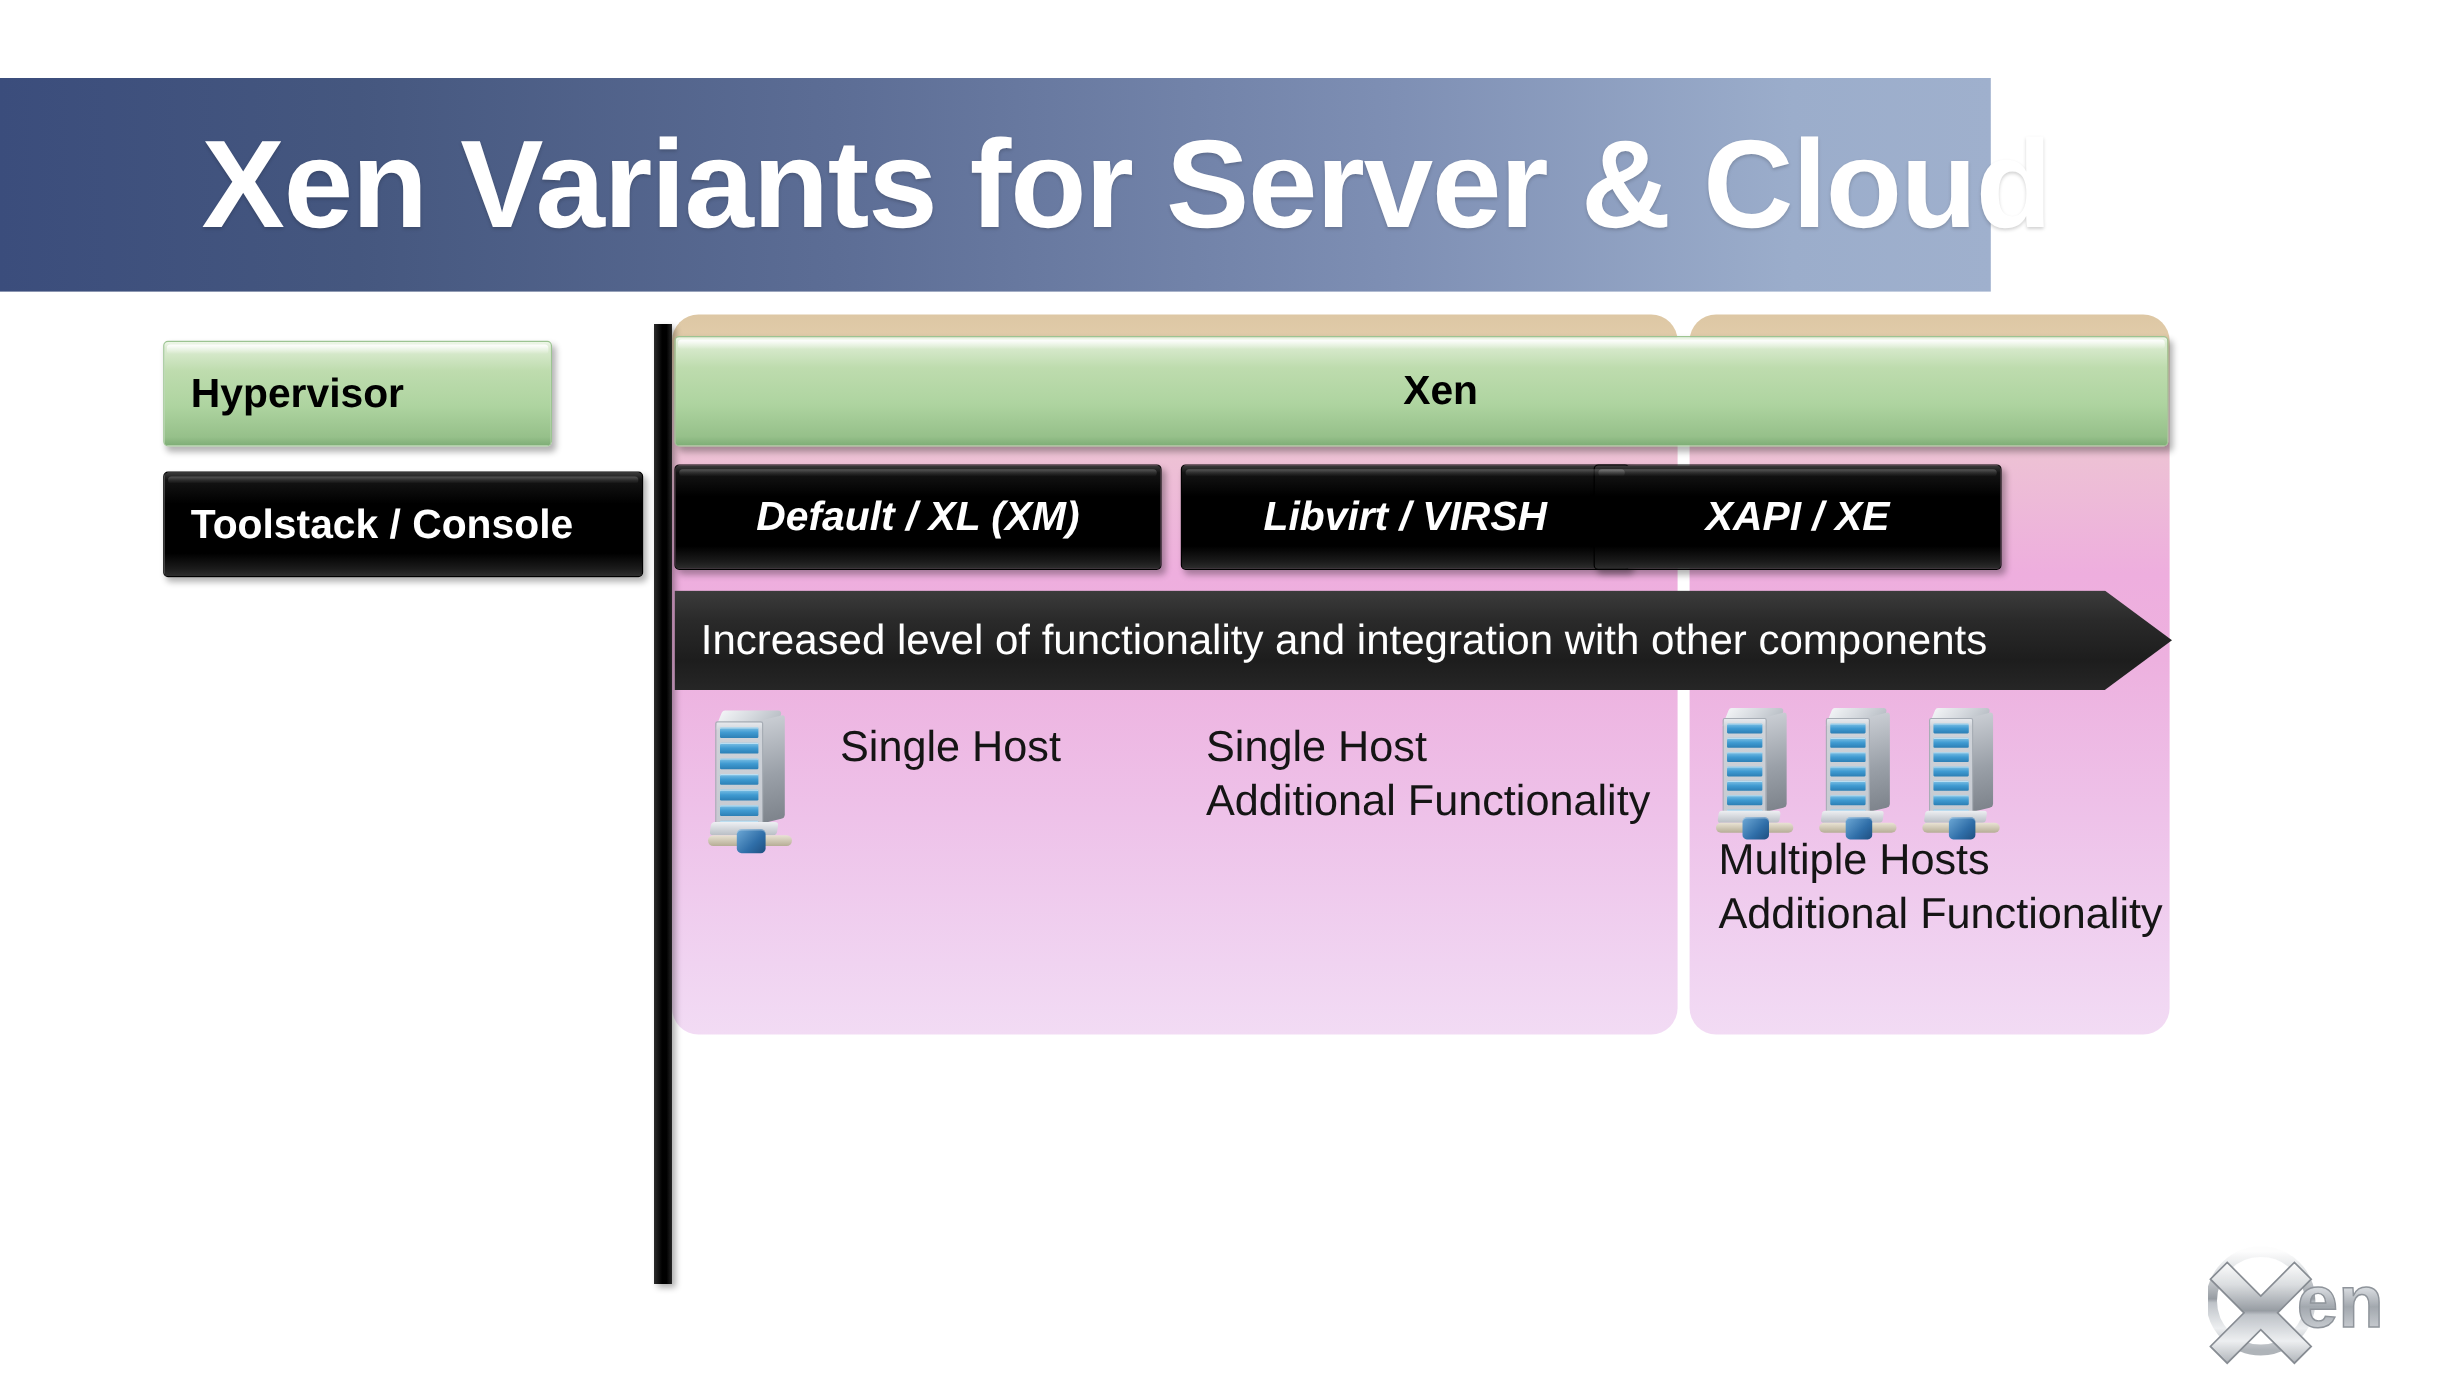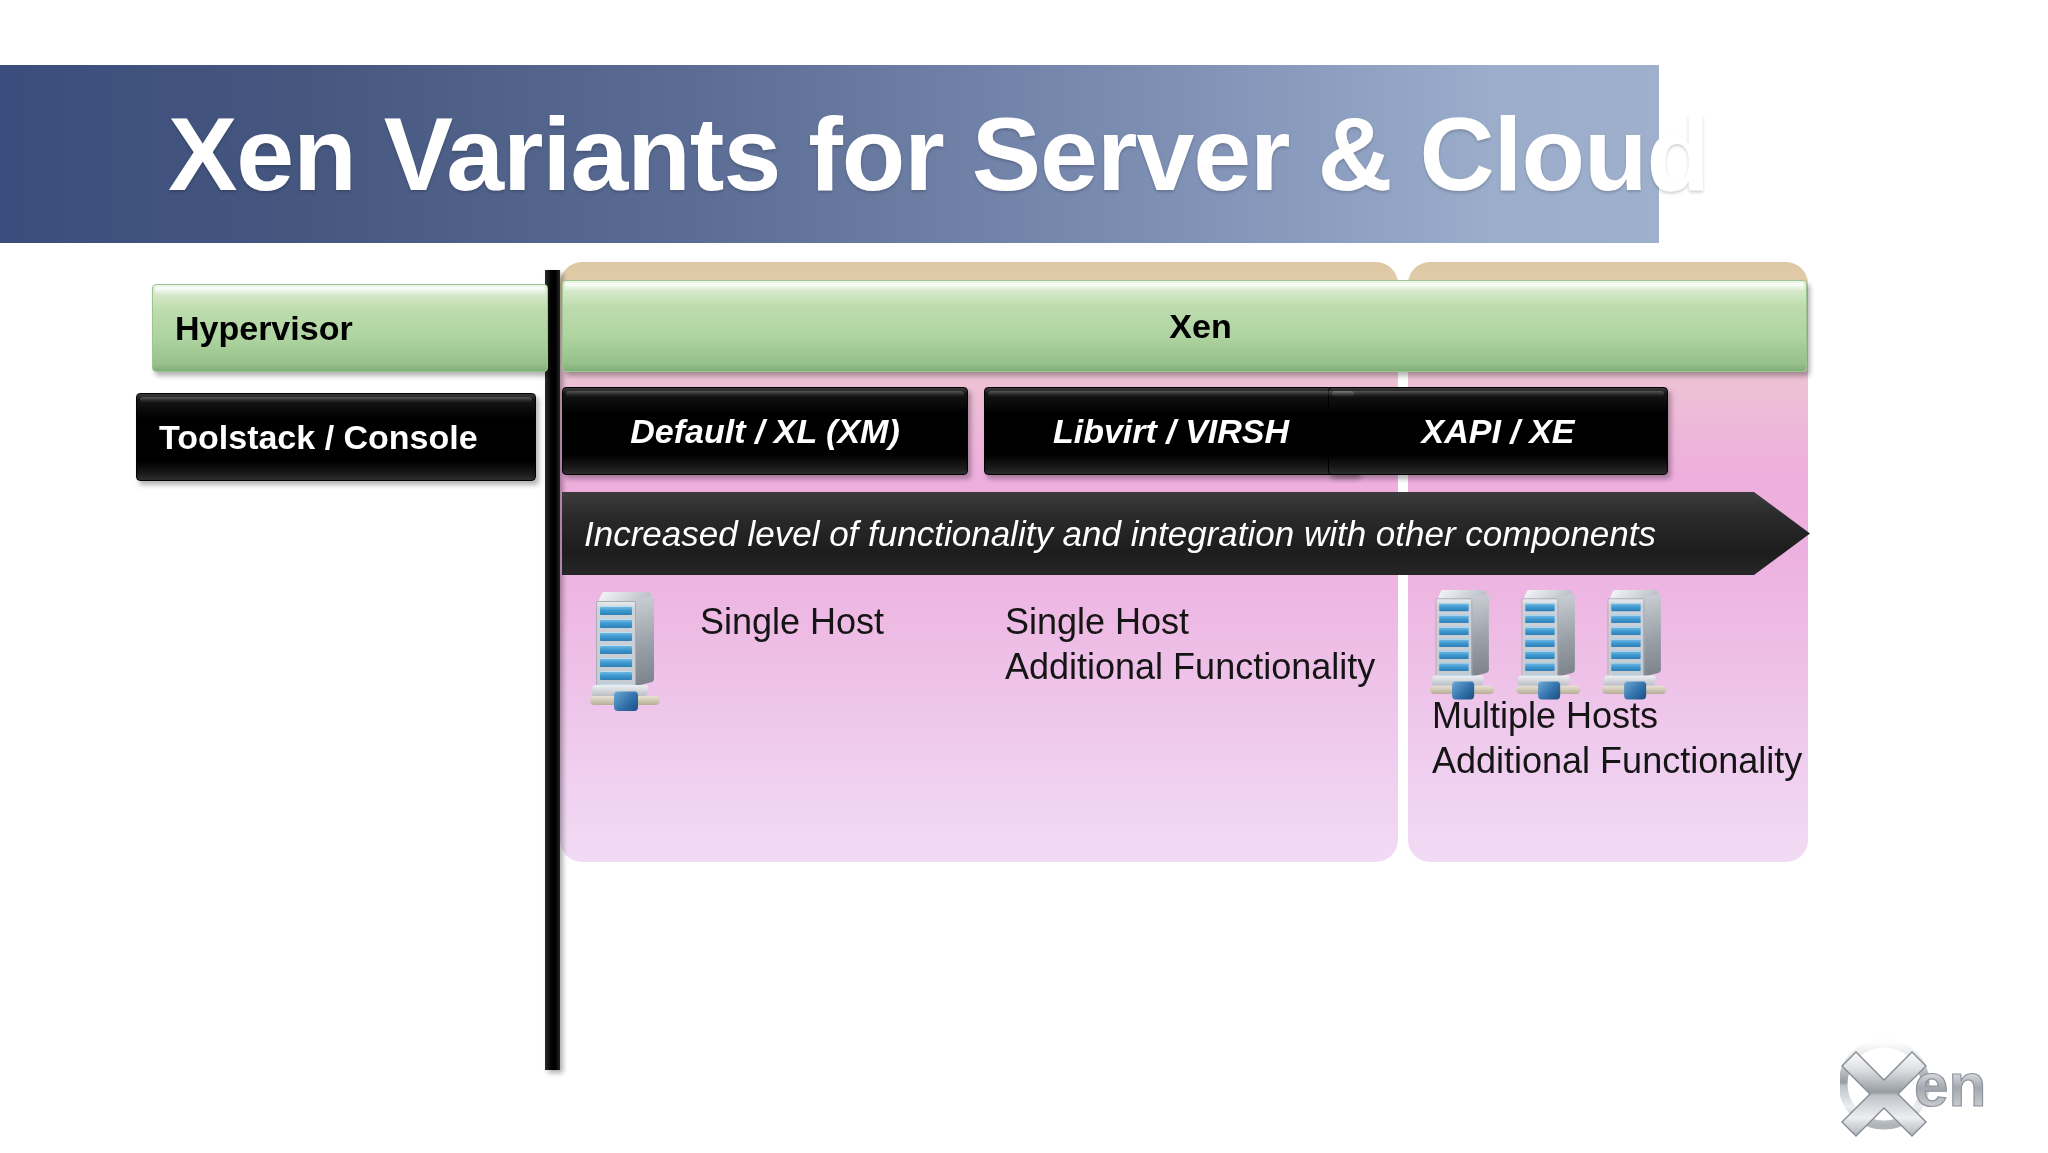--- a/index.html
+++ b/index.html
@@ -38,21 +38,21 @@
   .black-bar{
     background:linear-gradient(180deg,#3a3a3a 0%,#141414 7%,#000000 30%,#000000 78%,#1b1b1b 93%,#2e2e2e 100%);
     border:1px solid #000;
   }
   .black-bar::after{
     content:""; position:absolute; left:3px; right:3px; top:3px; height:6px;
     background:linear-gradient(180deg,rgba(255,255,255,.22),rgba(255,255,255,0));
     border-radius:3px; z-index:2;
   }
 
-  #hypervisor-bar{ left:136px; top:284px; width:396px; height:88px;margin-left:16px; }
+  #hypervisor-bar{ left:136px; top:284px; width:324px; height:88px; }
   #hypervisor-bar .bar-label{ color:#000; font-size:34px; font-weight:bold; padding-left:22px; }
 
   #toolstack-bar{ left:136px; top:393px; width:400px; height:88px; }
   #toolstack-bar .bar-label{ color:#fff; font-size:34px; font-weight:bold; padding-left:22px; }
 
   
   .divider{
     position:absolute; left:545px; top:270px; width:15px; height:800px;
     background:linear-gradient(90deg,#2c2c2c,#000 45%,#000 70%,#262626);
     box-shadow:3px 3px 5px rgba(0,0,0,0.32);
@@ -88,21 +88,21 @@
 
   
   .arrow-banner{
     position:absolute; left:562px; top:492px; width:1248px; height:83px;
     background:linear-gradient(180deg,#3c3c3c 0%,#2a2a2a 30%,#1d1d1d 70%,#262626 100%);
     clip-path:polygon(0 0, calc(100% - 56px) 0, 100% 50%, calc(100% - 56px) 100%, 0 100%);
     display:flex; align-items:center;
     box-shadow:2px 3px 5px rgba(0,0,0,0.28);
   }
   .arrow-text{
-    color:#ffffff; font-size:35px; padding-left:22px; white-space:nowrap;font-style:italic;
+    color:#ffffff; font-size:35px; padding-left:22px; white-space:nowrap;
   }
 
   
   .content-cell{ position:absolute; }
   .cell-text{ font-size:36px; color:#151515; line-height:1.24; white-space:nowrap; }
 
   #cell-basic{ left:700px; top:600px; }
   #cell-additional{ left:1005px; top:600px; }
   #cell-multiple{ left:1432px; top:694px; }
 

